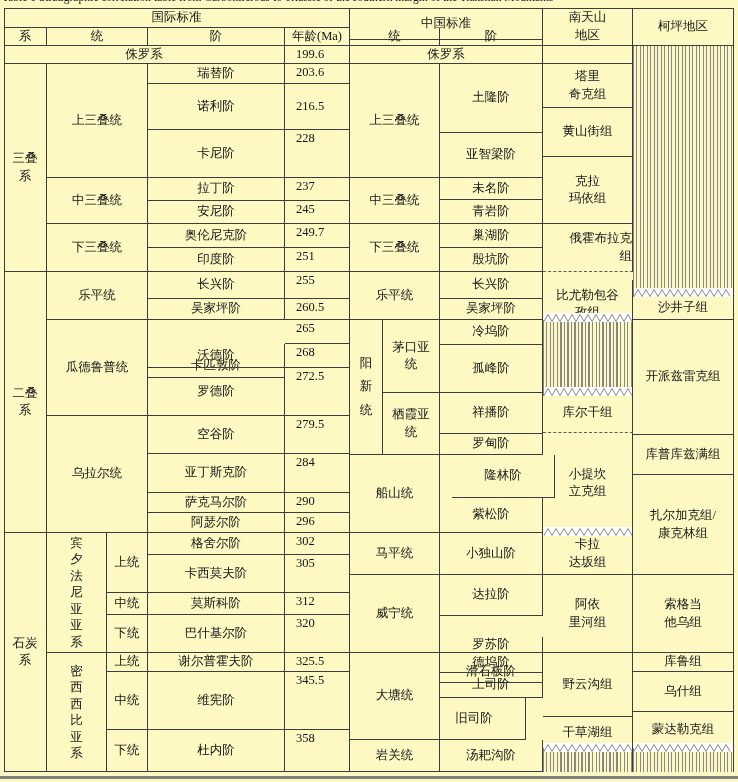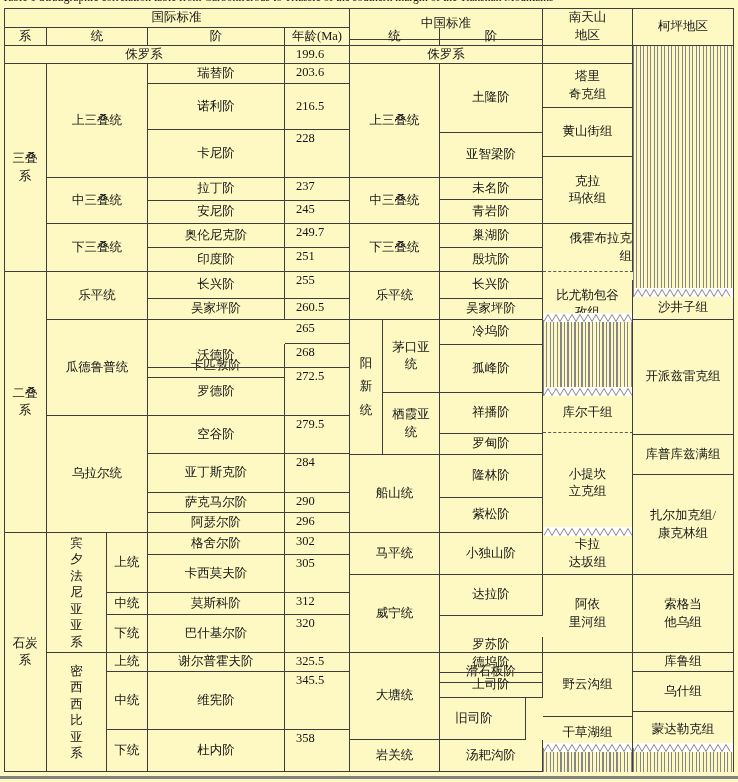--- a/index.html
+++ b/index.html
@@ -347,21 +347,21 @@
       </div>
       <div class="cell" style="left: 440px; top: 345px; width: 103px; height: 48px;">
         <div class="ln">孤峰阶</div>
       </div>
       <div class="cell" style="left: 440px; top: 393px; width: 103px; height: 41px;">
         <div class="ln">祥播阶</div>
       </div>
       <div class="cell" style="left: 440px; top: 434px; width: 103px; height: 21px;">
         <div class="ln">罗甸阶</div>
       </div>
-      <div class="cell" style="left: 440px; top: 455px; width: 103px; height: 43px;">
+      <div class="cell" style="left: 452px; top: 455px; width: 103px; height: 43px;">
         <div class="ln">隆林阶</div>
       </div>
       <div class="cell" style="left: 440px; top: 498px; width: 103px; height: 35px;">
         <div class="ln">紫松阶</div>
       </div>
       <div class="cell" style="left: 440px; top: 533px; width: 103px; height: 42px;">
         <div class="ln">小独山阶</div>
       </div>
       <div class="cell" style="left: 440px; top: 575px; width: 103px; height: 41px;">
         <div class="ln">达拉阶</div>

